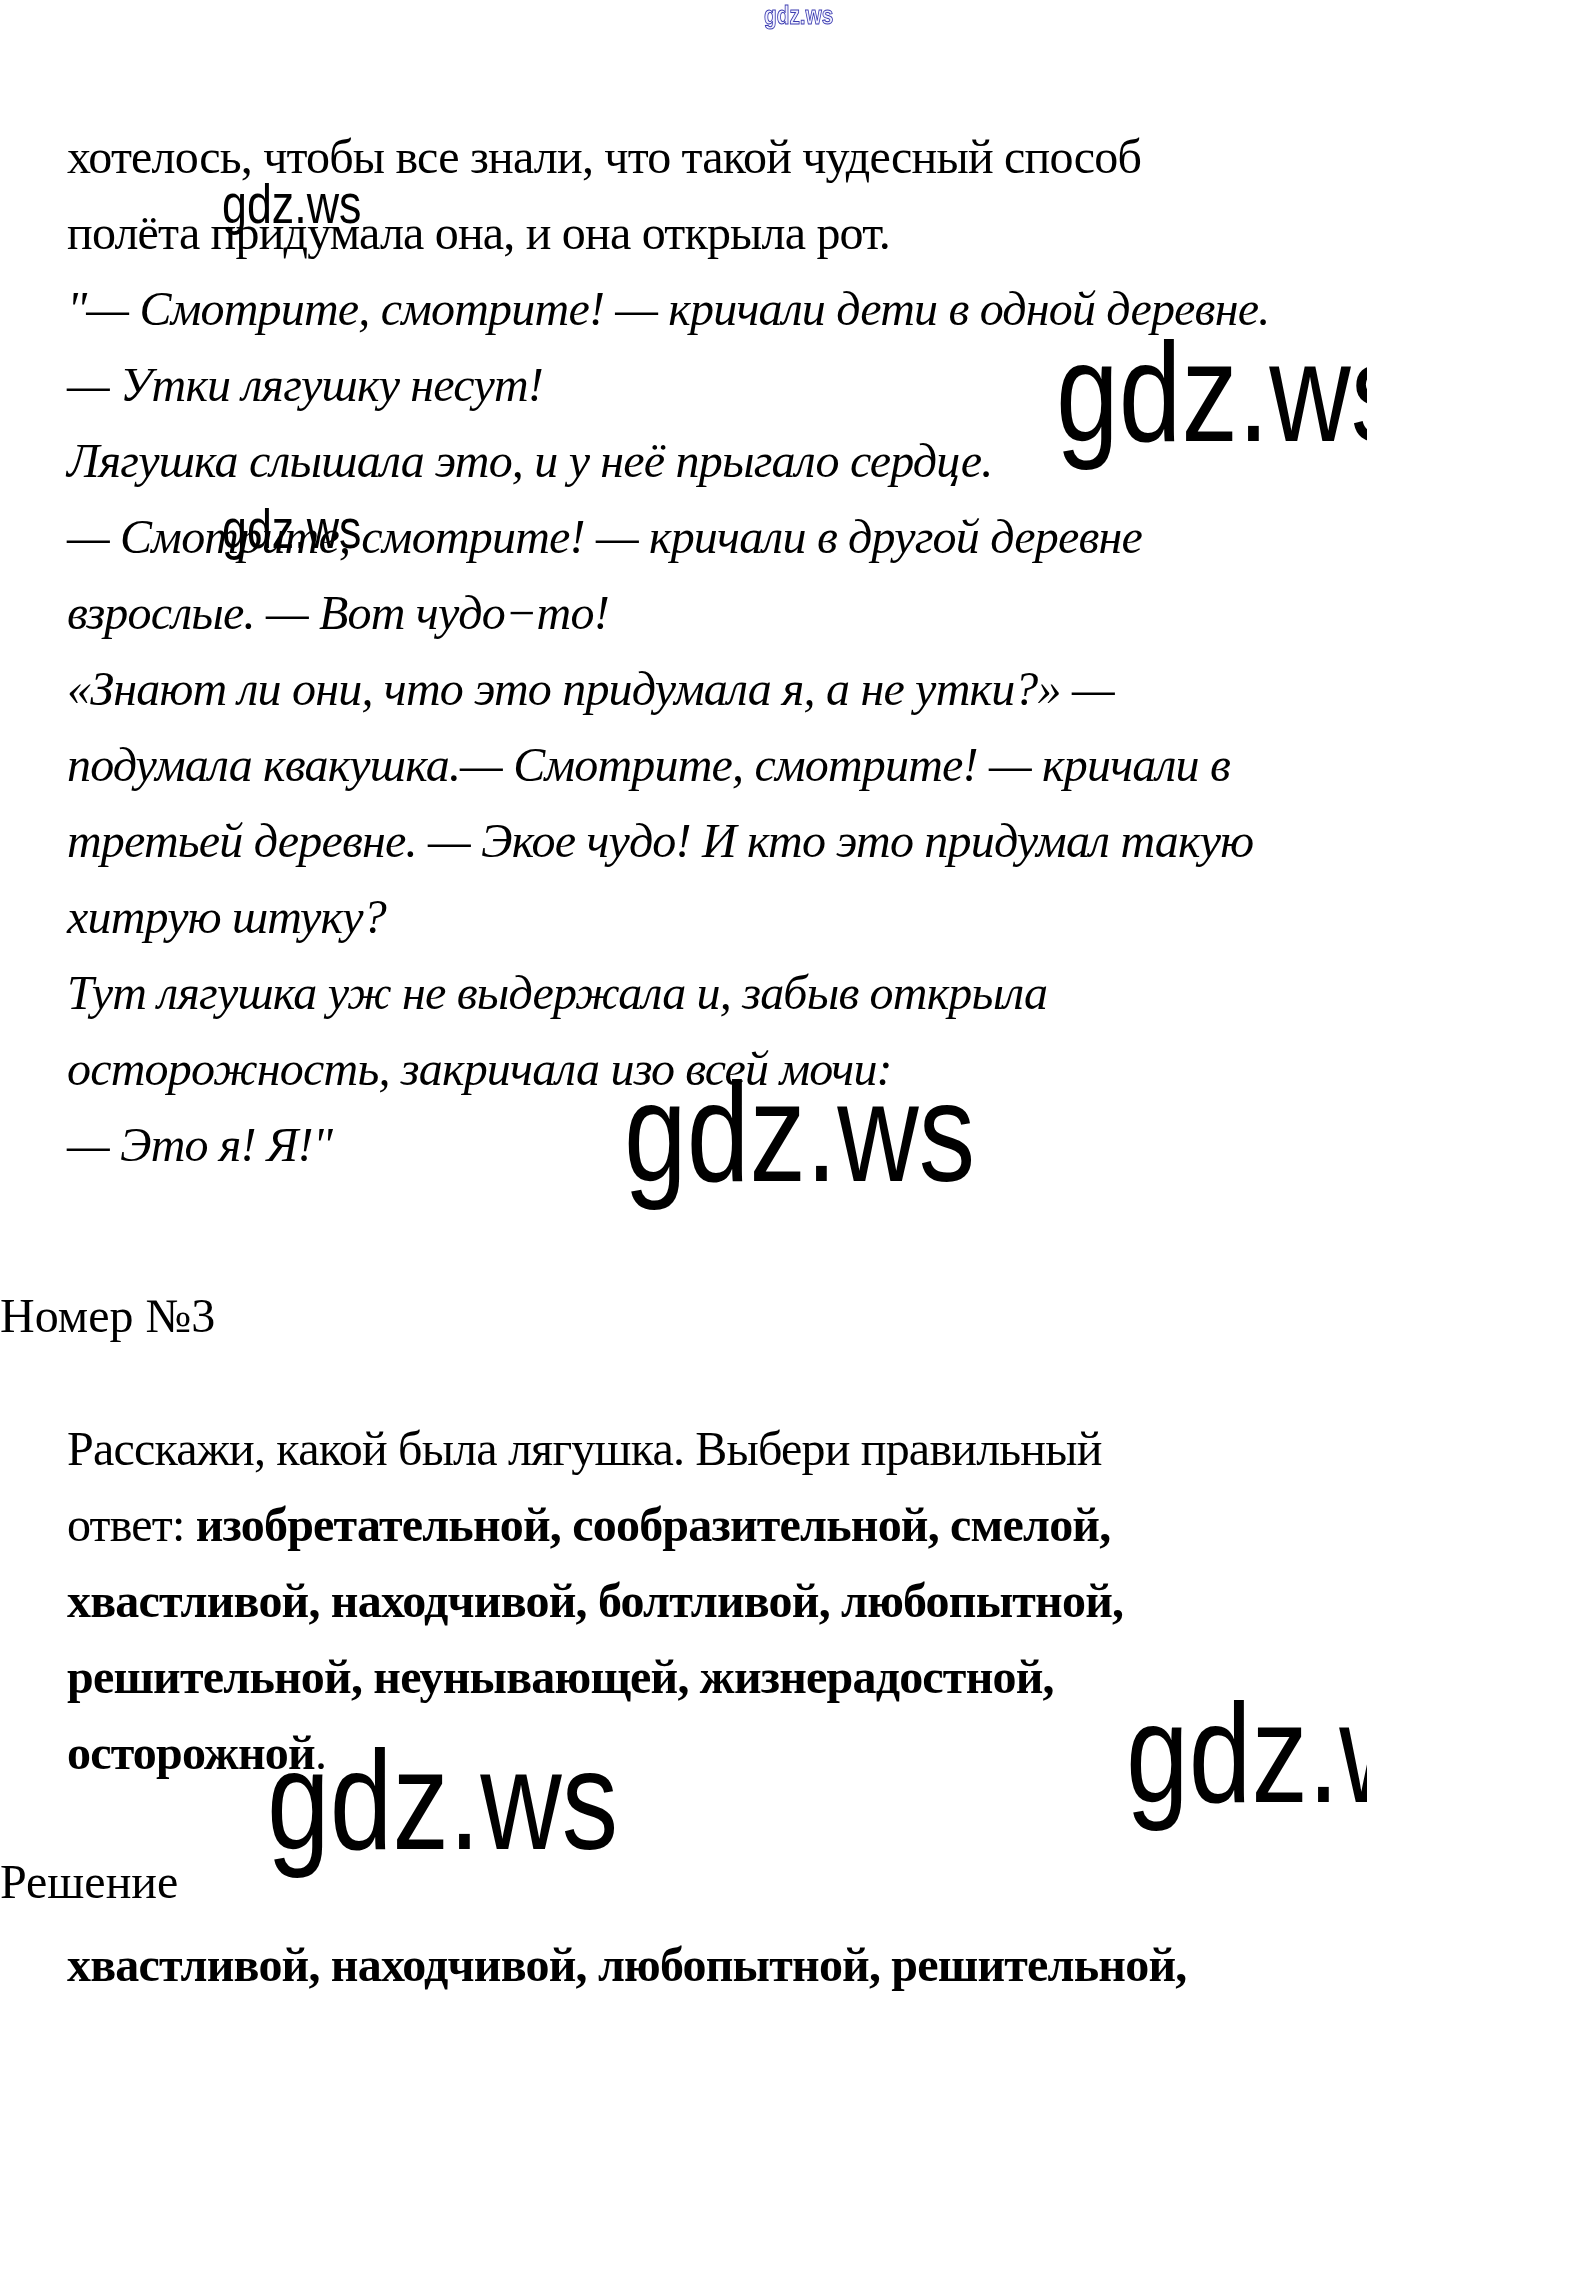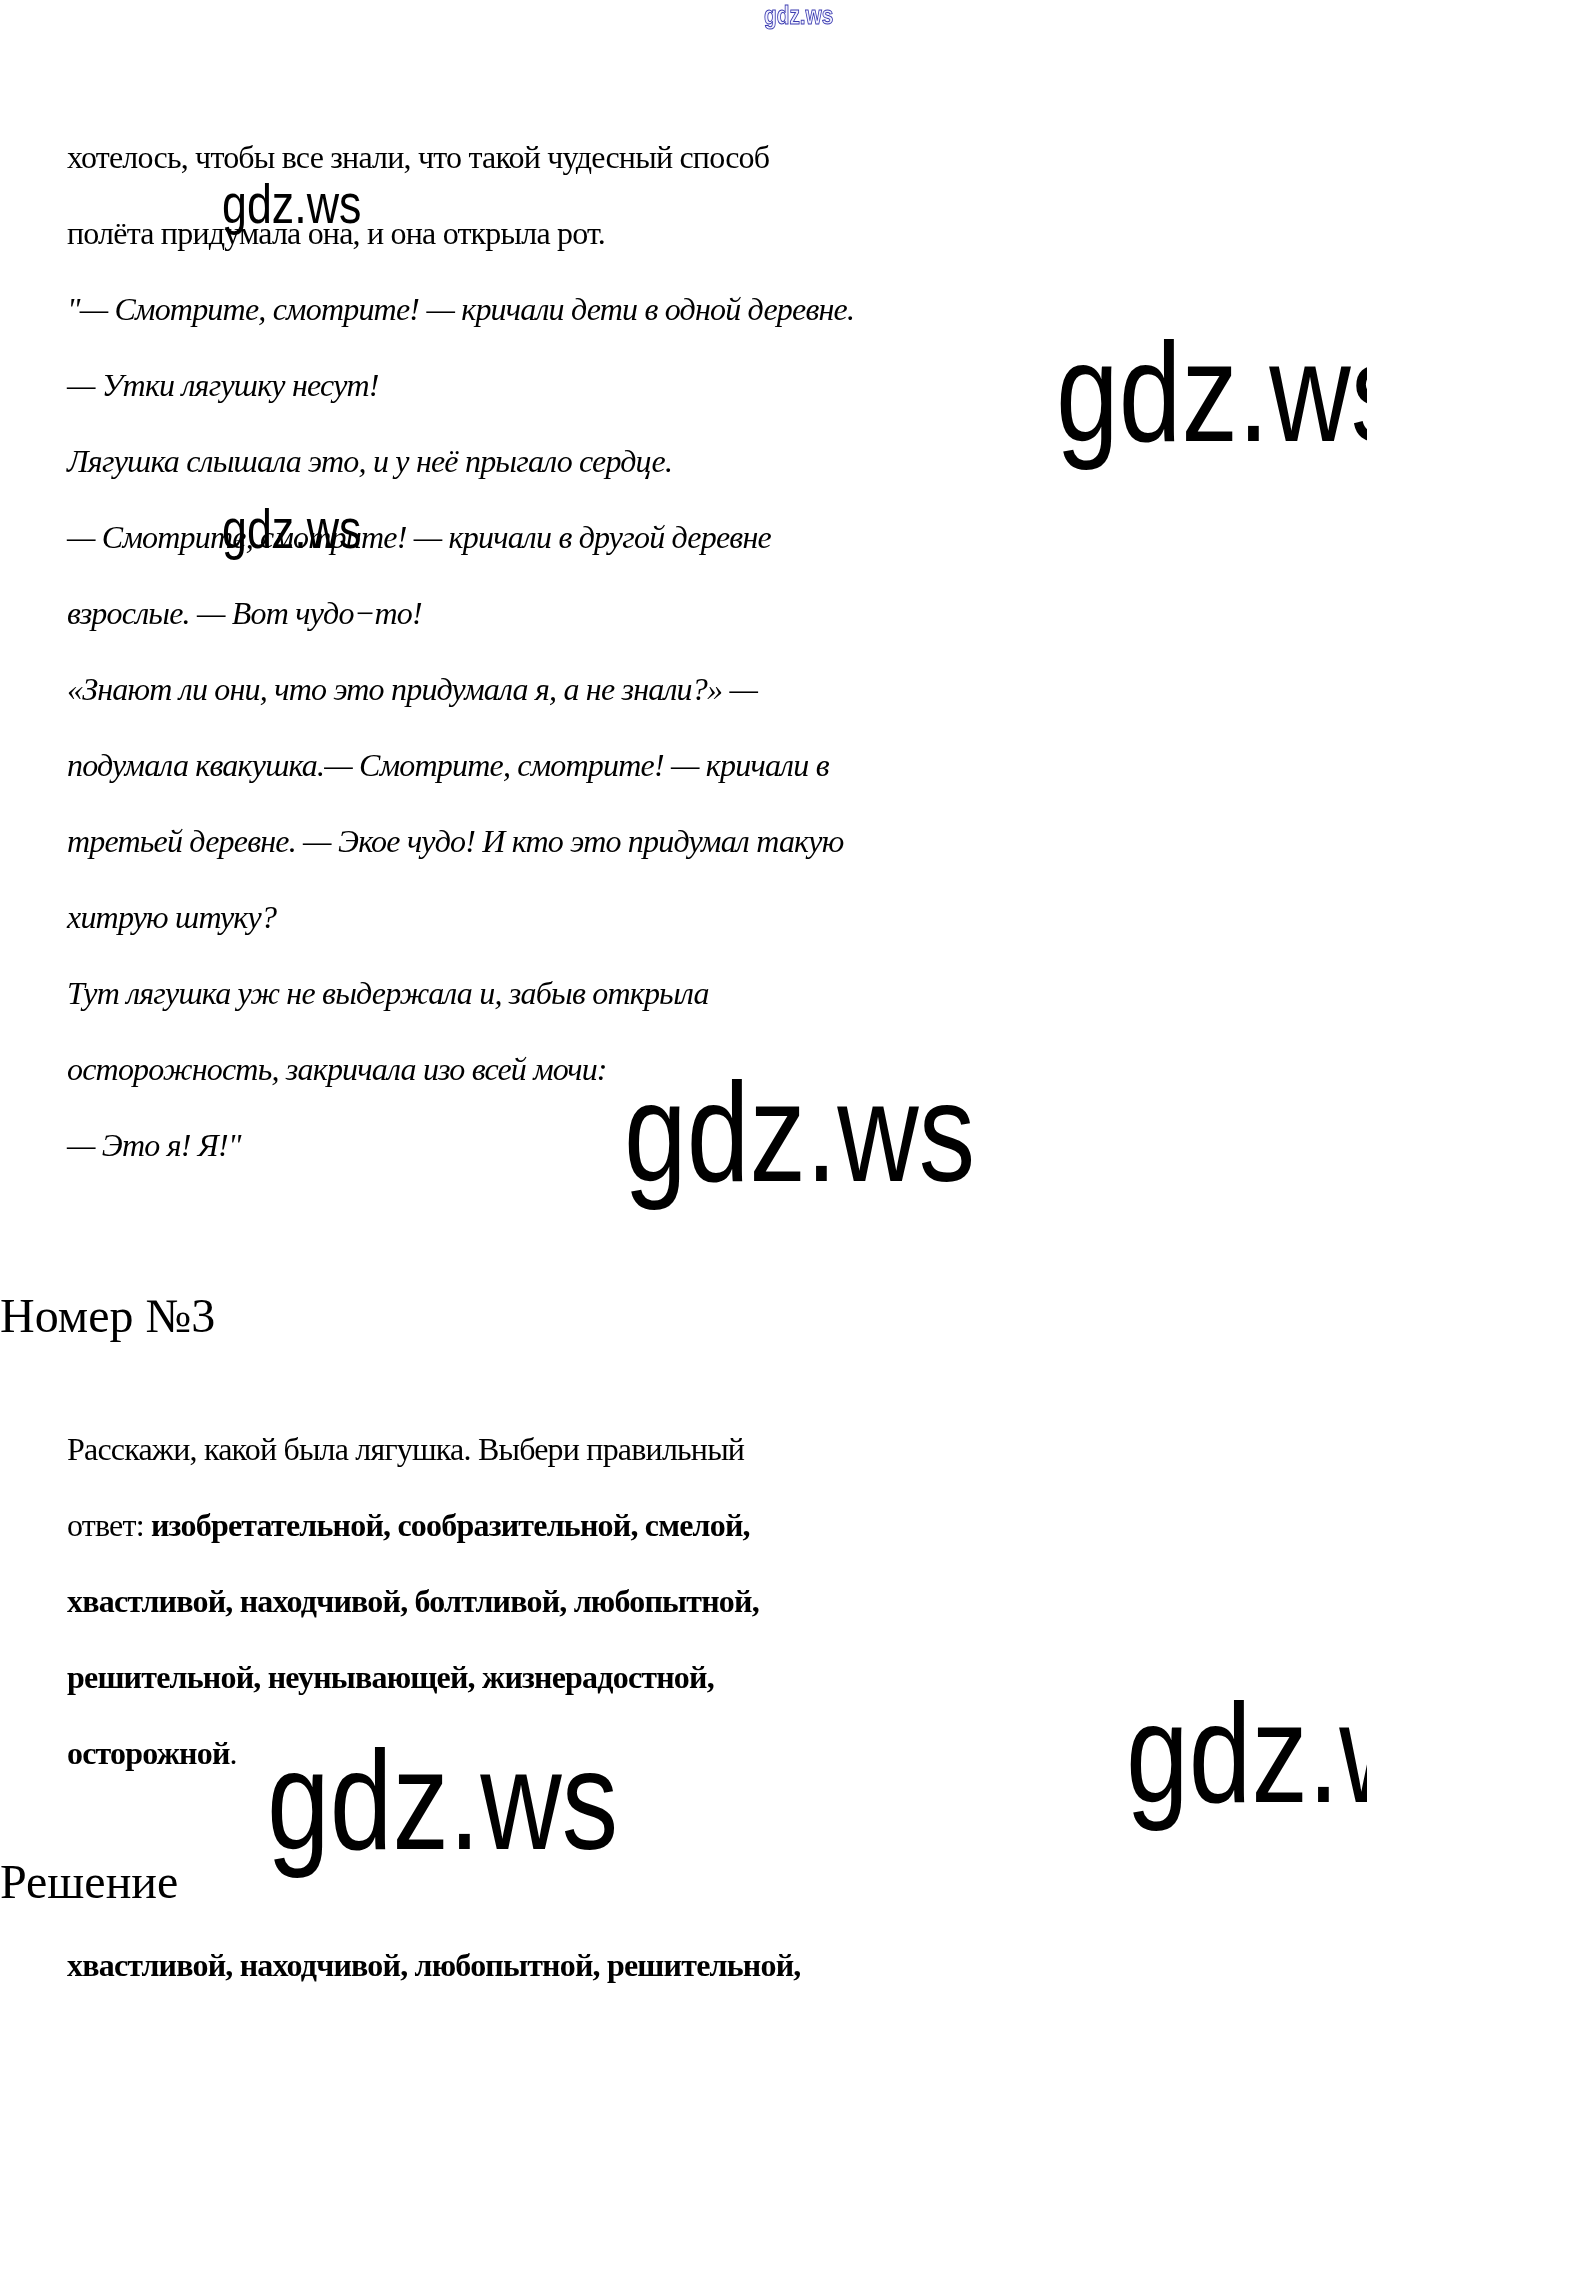--- a/index.html
+++ b/index.html
@@ -8,21 +8,21 @@
     width: 1367px;
     height: 2295px;
     background: #ffffff;
     overflow: hidden;
     font-family: "Liberation Serif", serif;
     color: #000000;
   }
   .block {
     position: absolute;
     left: 67px;
-    font-size: 32px;
+    font-size: 48px;
     line-height: 76px;
     letter-spacing: -0.8px;
     z-index: 1;
   }
   .line { white-space: nowrap; }
   .italic { font-style: italic; }
   .b { font-weight: bold; }
   .heading {
     position: absolute;
     left: 0;
@@ -81,21 +81,21 @@
     <div class="line">хотелось, чтобы все знали, что такой чудесный способ</div>
     <div class="line">полёта придумала она, и она открыла рот.</div>
   </div>
 
   <div class="block italic story-dialogue">
     <div class="line">"— Смотрите, смотрите! — кричали дети в одной деревне.</div>
     <div class="line">— Утки лягушку несут!</div>
     <div class="line">Лягушка слышала это, и у неё прыгало сердце.</div>
     <div class="line">— Смотрите, смотрите! — кричали в другой деревне</div>
     <div class="line">взрослые. — Вот чудо−то!</div>
-    <div class="line">«Знают ли они, что это придумала я, а не знали?» —</div>
+    <div class="line">«Знают ли они, что это придумала я, а не утки?» —</div>
     <div class="line">подумала квакушка.— Смотрите, смотрите! — кричали в</div>
     <div class="line">третьей деревне. — Экое чудо! И кто это придумал такую</div>
     <div class="line">хитрую штуку?</div>
     <div class="line">Тут лягушка уж не выдержала и, забыв открыла</div>
     <div class="line">осторожность, закричала изо всей мочи:</div>
     <div class="line">— Это я! Я!"</div>
   </div>
 
   <div class="heading heading-number">Номер №3</div>
 

